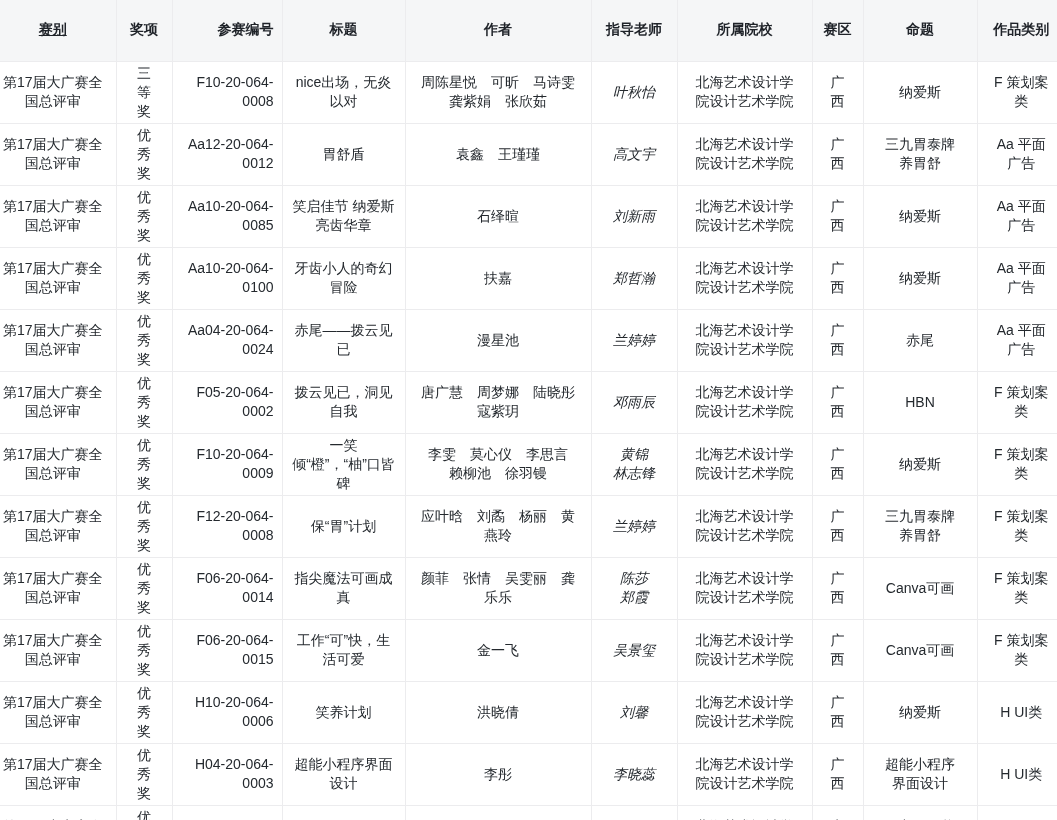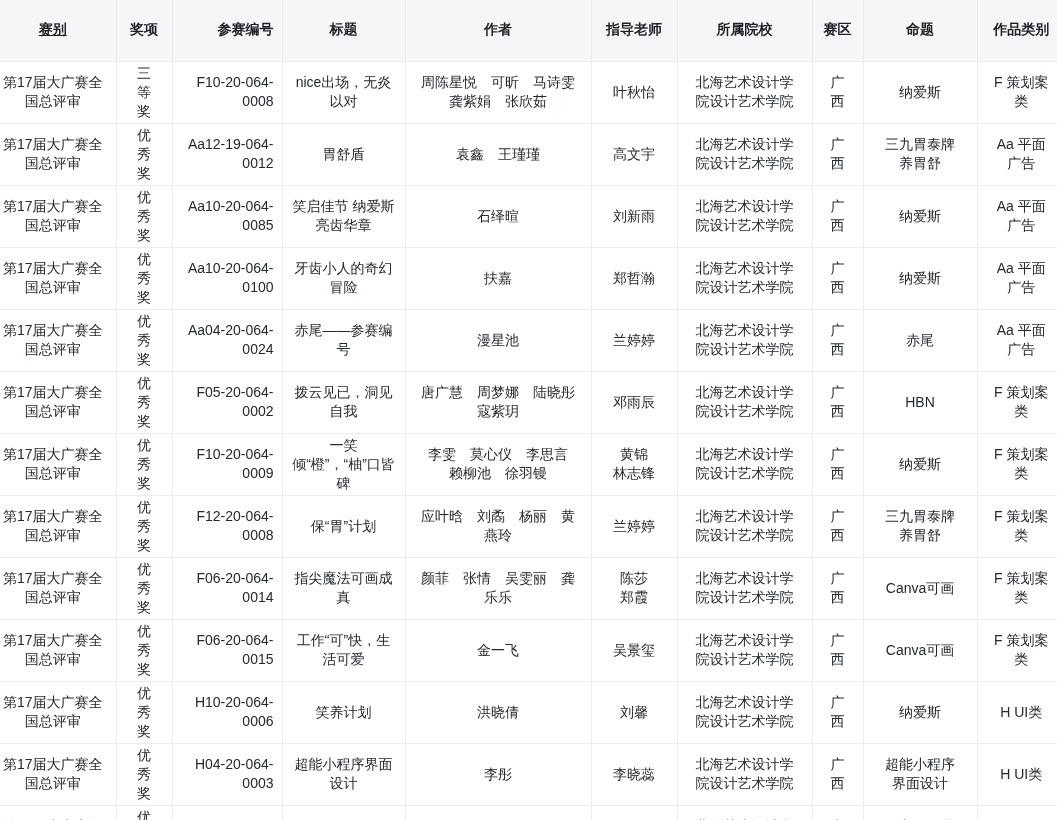--- a/index.html
+++ b/index.html
@@ -45,21 +45,21 @@
   .col-advisors    { width:86px; }
   .col-school      { width:135px; padding-left:15px; padding-right:15px; }
   .col-region      { width:51px;text-align:center; }
   .col-topic       { width:114px; padding-left:17px; padding-right:17px;margin-top:47px; }
   .col-category    { width:80px; padding-left:15px; padding-right:7px; }
 
   .cell-inner { display:inline-block; vertical-align:middle; }
   
   td.col-award .cell-inner,
   td.col-region .cell-inner { width:1.05em; }
-  .line { display:block; }
+  .line { display:block;font-style:italic; }
 </style>
 </head>
 <body>
 
 <table class="awards">
   <thead>
     <tr>
         <th class="col-competition">赛别</th>
         <th class="col-award">奖项</th>
         <th class="col-entry_no">参赛编号</th>
@@ -81,21 +81,21 @@
         <td class="col-authors"><span class="cell-inner">周陈星悦　可昕　马诗雯　龚紫娟　张欣茹</span></td>
         <td class="col-advisors"><span class="cell-inner"><span class="line">叶秋怡</span></span></td>
         <td class="col-school"><span class="cell-inner">北海艺术设计学院设计艺术学院</span></td>
         <td class="col-region"><span class="cell-inner">广西</span></td>
         <td class="col-topic"><span class="cell-inner">纳爱斯</span></td>
         <td class="col-category"><span class="cell-inner">F 策划案类</span></td>
       </tr>
       <tr>
         <td class="col-competition"><span class="cell-inner">第17届大广赛全国总评审</span></td>
         <td class="col-award"><span class="cell-inner">优秀奖</span></td>
-        <td class="col-entry_no"><span class="cell-inner">Aa12-19-064-0012</span></td>
+        <td class="col-entry_no"><span class="cell-inner">Aa12-20-064-0012</span></td>
         <td class="col-title"><span class="cell-inner">胃舒盾</span></td>
         <td class="col-authors"><span class="cell-inner">袁鑫　王瑾瑾</span></td>
         <td class="col-advisors"><span class="cell-inner"><span class="line">高文宇</span></span></td>
         <td class="col-school"><span class="cell-inner">北海艺术设计学院设计艺术学院</span></td>
         <td class="col-region"><span class="cell-inner">广西</span></td>
         <td class="col-topic"><span class="cell-inner">三九胃泰牌养胃舒</span></td>
         <td class="col-category"><span class="cell-inner">Aa 平面广告</span></td>
       </tr>
       <tr>
         <td class="col-competition"><span class="cell-inner">第17届大广赛全国总评审</span></td>
@@ -118,21 +118,21 @@
         <td class="col-advisors"><span class="cell-inner"><span class="line">郑哲瀚</span></span></td>
         <td class="col-school"><span class="cell-inner">北海艺术设计学院设计艺术学院</span></td>
         <td class="col-region"><span class="cell-inner">广西</span></td>
         <td class="col-topic"><span class="cell-inner">纳爱斯</span></td>
         <td class="col-category"><span class="cell-inner">Aa 平面广告</span></td>
       </tr>
       <tr>
         <td class="col-competition"><span class="cell-inner">第17届大广赛全国总评审</span></td>
         <td class="col-award"><span class="cell-inner">优秀奖</span></td>
         <td class="col-entry_no"><span class="cell-inner">Aa04-20-064-0024</span></td>
-        <td class="col-title"><span class="cell-inner">赤尾——参赛编号</span></td>
+        <td class="col-title"><span class="cell-inner">赤尾——拨云见已</span></td>
         <td class="col-authors"><span class="cell-inner">漫星池</span></td>
         <td class="col-advisors"><span class="cell-inner"><span class="line">兰婷婷</span></span></td>
         <td class="col-school"><span class="cell-inner">北海艺术设计学院设计艺术学院</span></td>
         <td class="col-region"><span class="cell-inner">广西</span></td>
         <td class="col-topic"><span class="cell-inner">赤尾</span></td>
         <td class="col-category"><span class="cell-inner">Aa 平面广告</span></td>
       </tr>
       <tr>
         <td class="col-competition"><span class="cell-inner">第17届大广赛全国总评审</span></td>
         <td class="col-award"><span class="cell-inner">优秀奖</span></td>

